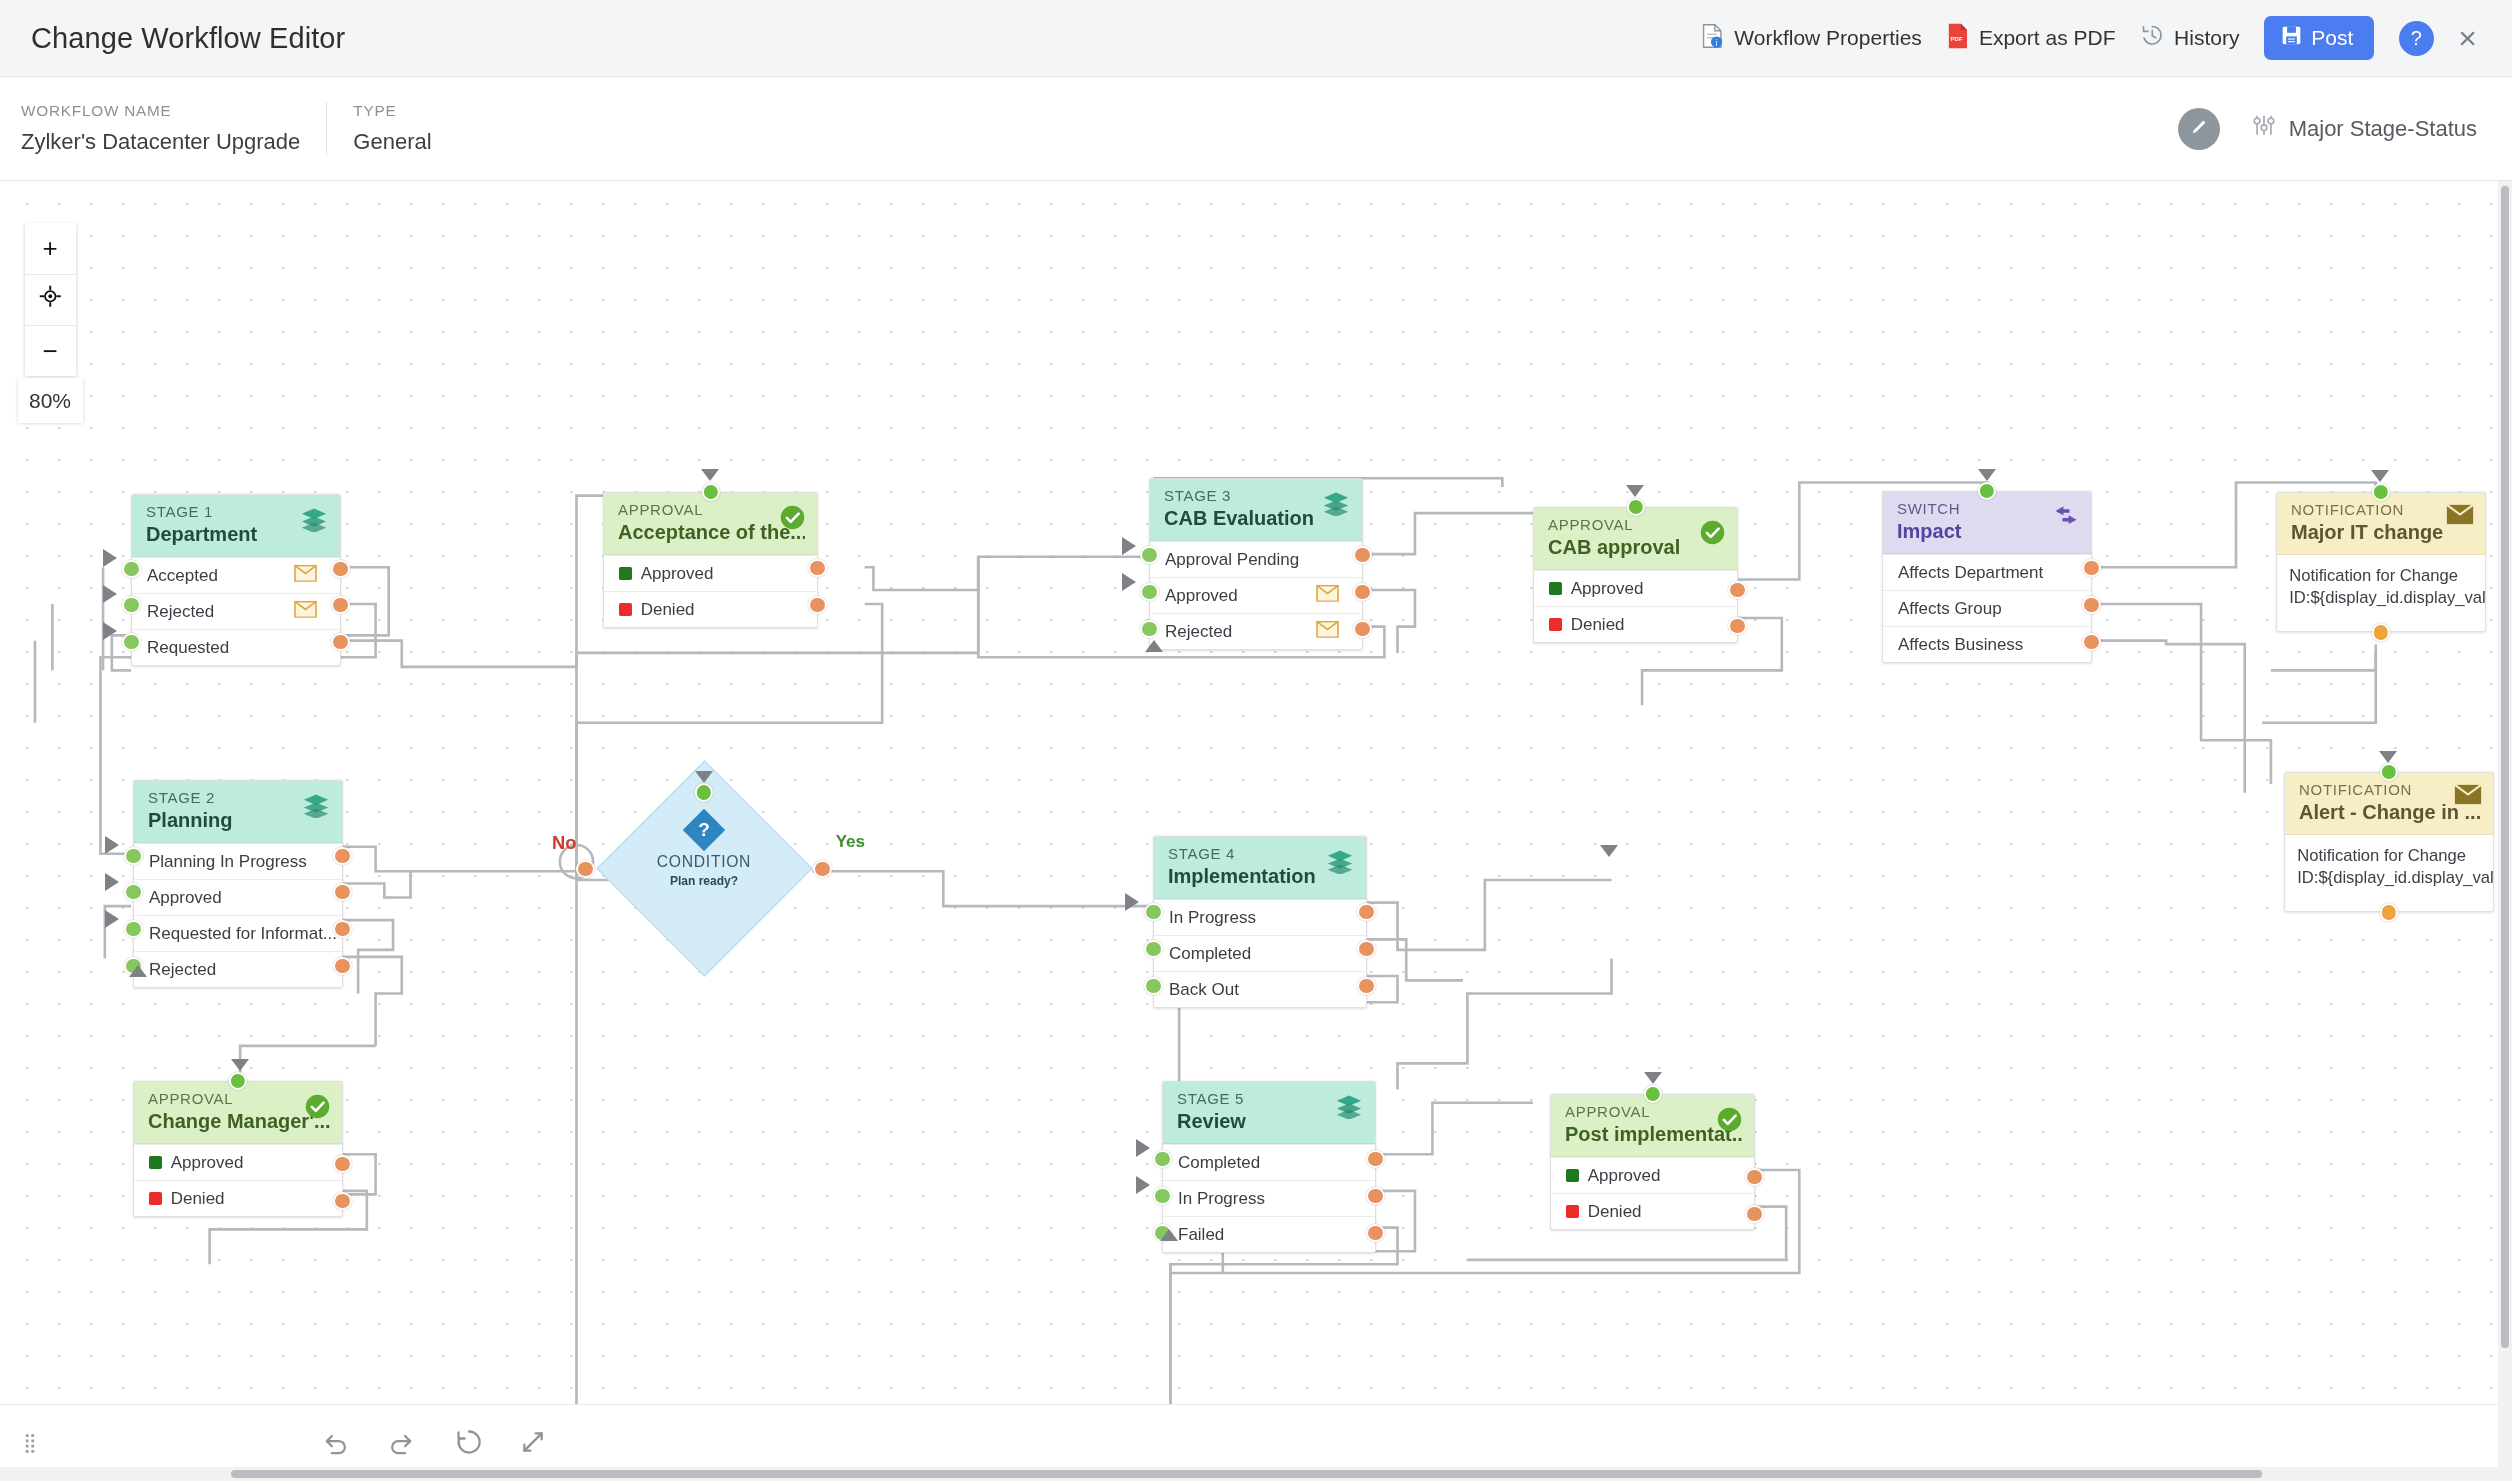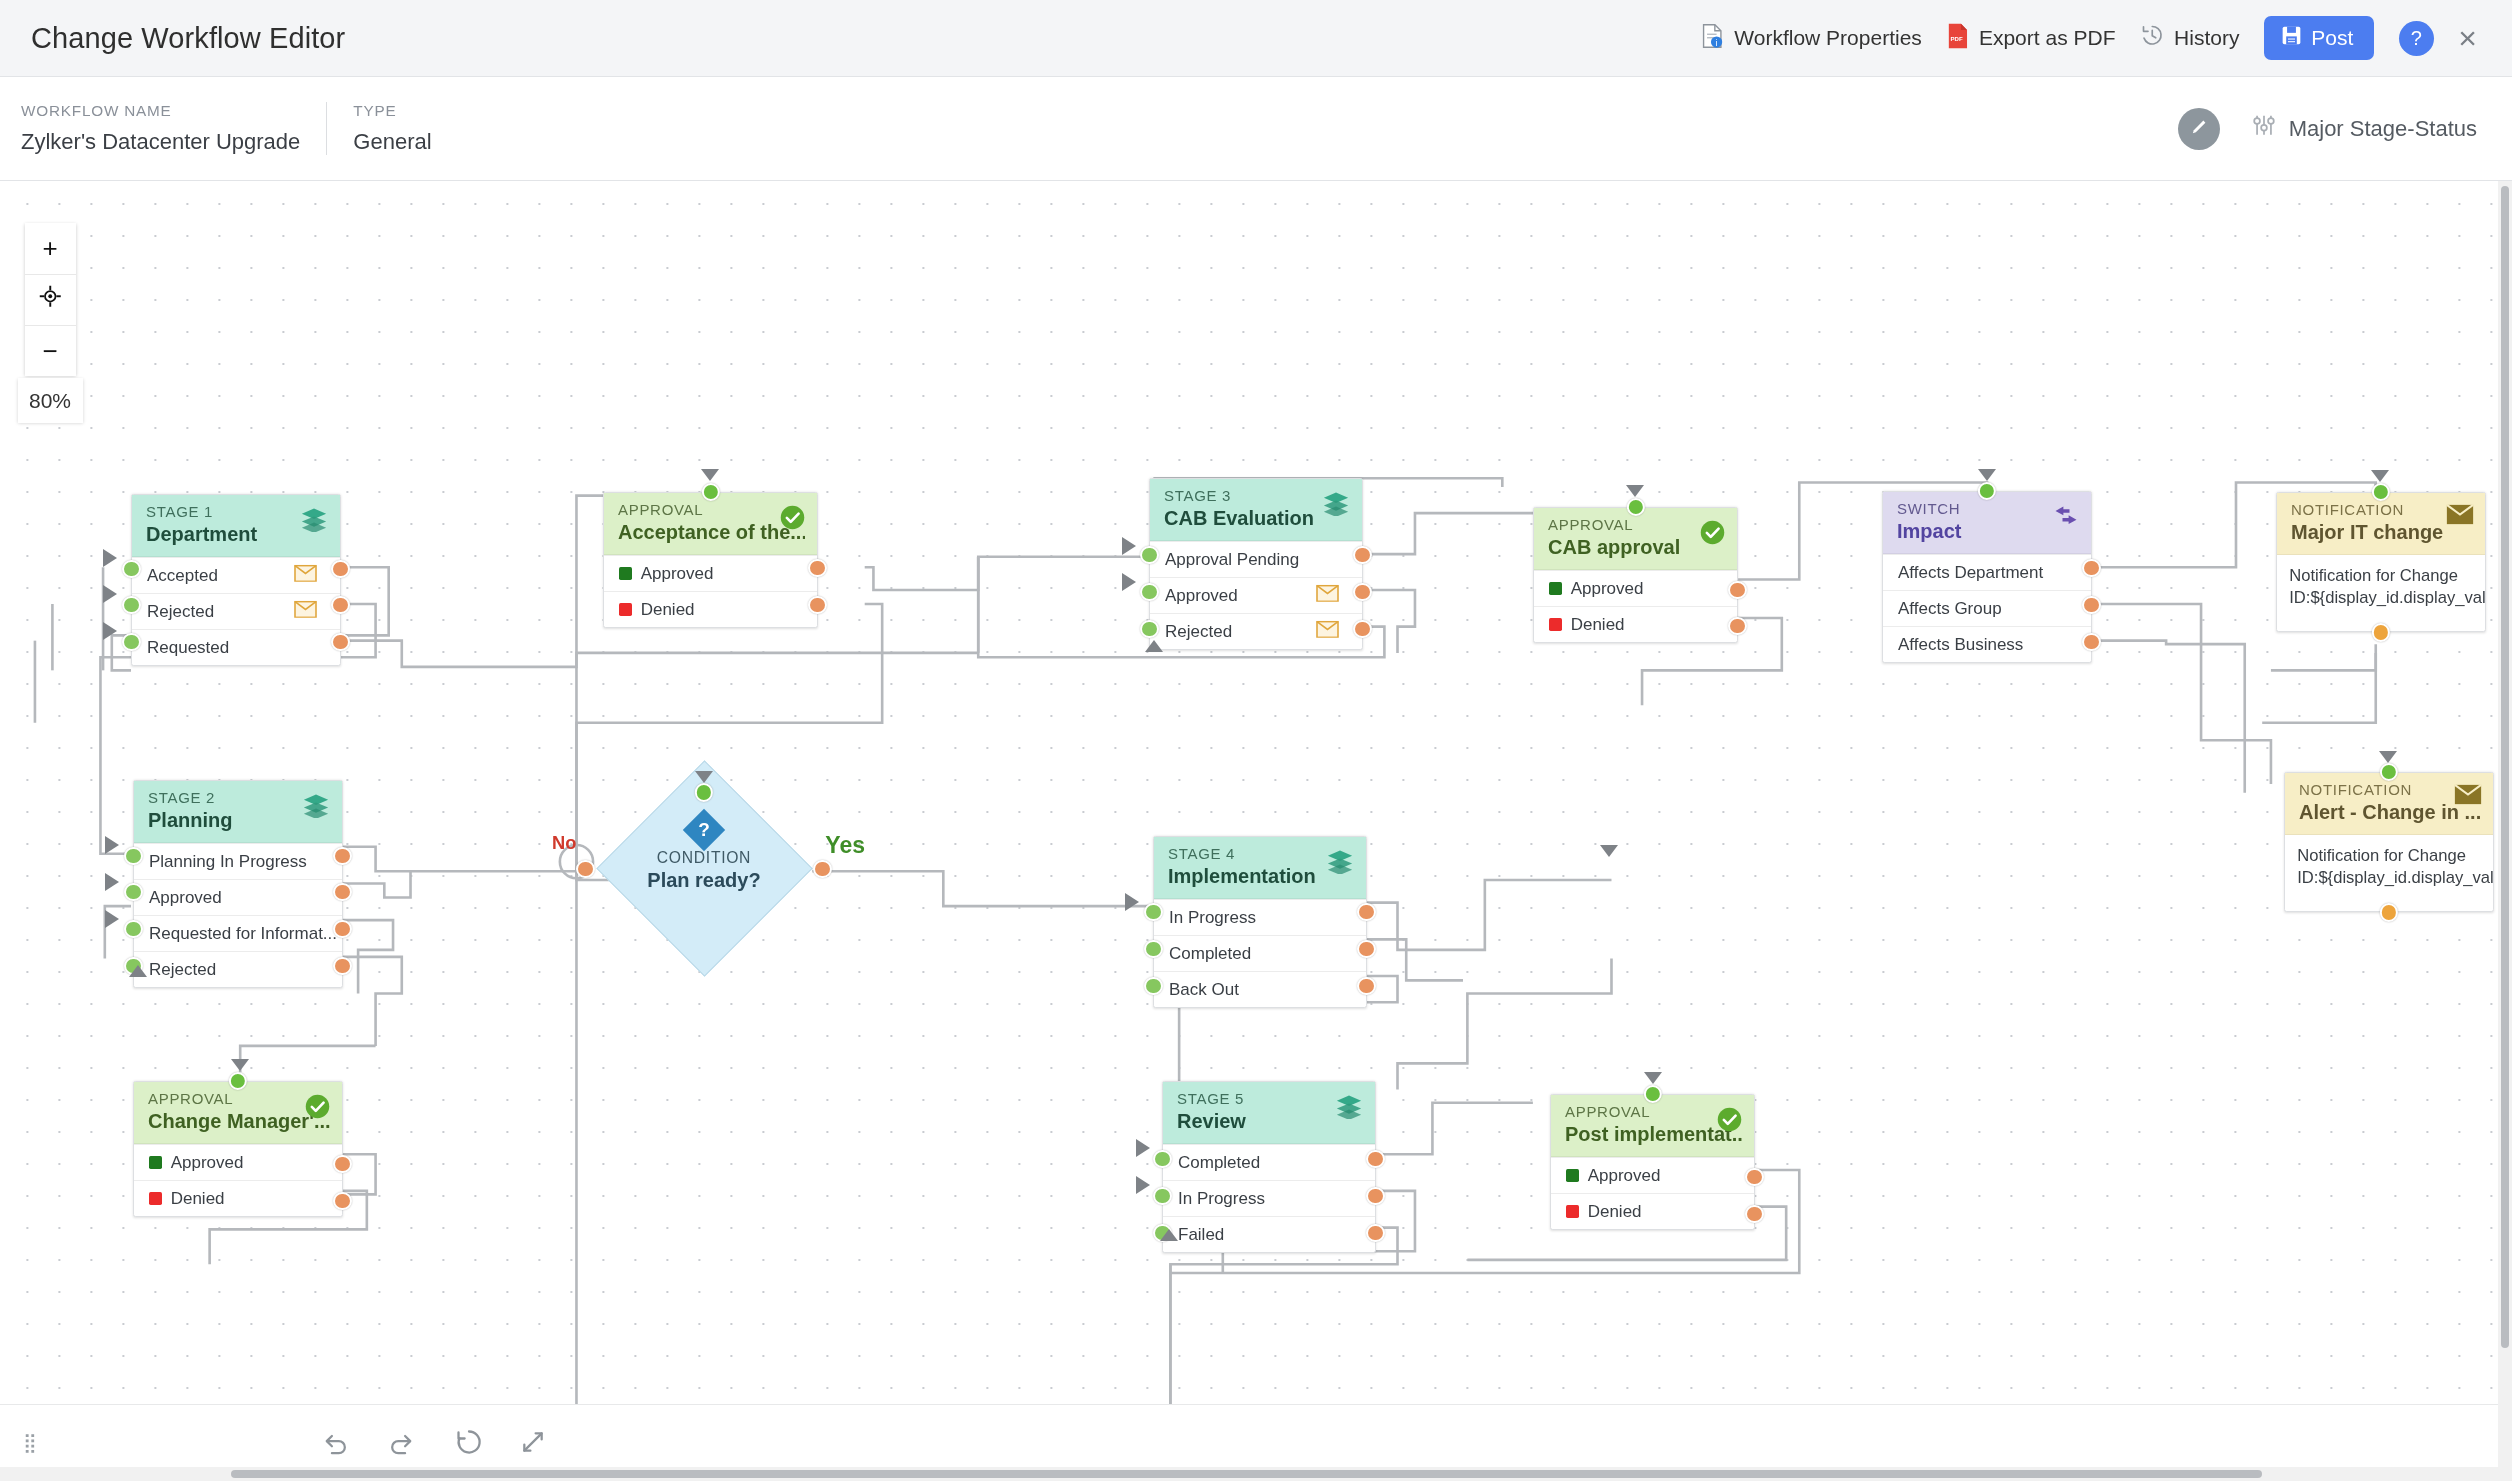--- a/index.html
+++ b/index.html
@@ -240,32 +240,32 @@
     border: 0.9px solid #b9d8e7;
     transform: rotate(45deg);
     position: absolute; left: 43px; top: 0;
   }
   .cond-text {
     position: absolute; inset: 0;
     display: flex; flex-direction: column; align-items: center; justify-content: center;
     z-index: 5; pointer-events: none;
   }
   .cond-kind { font-size: 15.7px; letter-spacing: 0.7px; color: #3f5a66; text-transform: uppercase; }
-  .cond-title { font-size: 20px; font-weight: bold; color: #2b4a5a; margin-top: 2.6px; }
+  .cond-title { font-size: 12px; font-weight: bold; color: #2b4a5a; margin-top: 2.6px; }
   .cond-badge {
     position: absolute; left: 50%; top: 23px; transform: translateX(-50%) rotate(45deg);
     width: 30px; height: 30px; background: #2e86c1; z-index: 6;
   }
   .cond-badge span {
     display: block; transform: rotate(-45deg);
     color: #fff; font-size: 19px; font-weight: bold;
     text-align: center; line-height: 30px;
   }
   .label-no { position: absolute; font-size: 18.3px; font-weight: bold; color: #d03a2c; }
-  .label-yes { position: absolute; font-size: 23px; font-weight: bold; color: #3f8e28; }
+  .label-yes { position: absolute; font-size: 17px; font-weight: bold; color: #3f8e28; }
 
   
   .end-node {
     position: absolute;
     width: 140px; height: 45px;
     border: 0.9px solid #d9dbde;
     border-radius: 23px;
     background: #fff;
     box-shadow: 0 0.9px 2.6px rgba(0,0,0,.18);
     display: flex; align-items: center;

